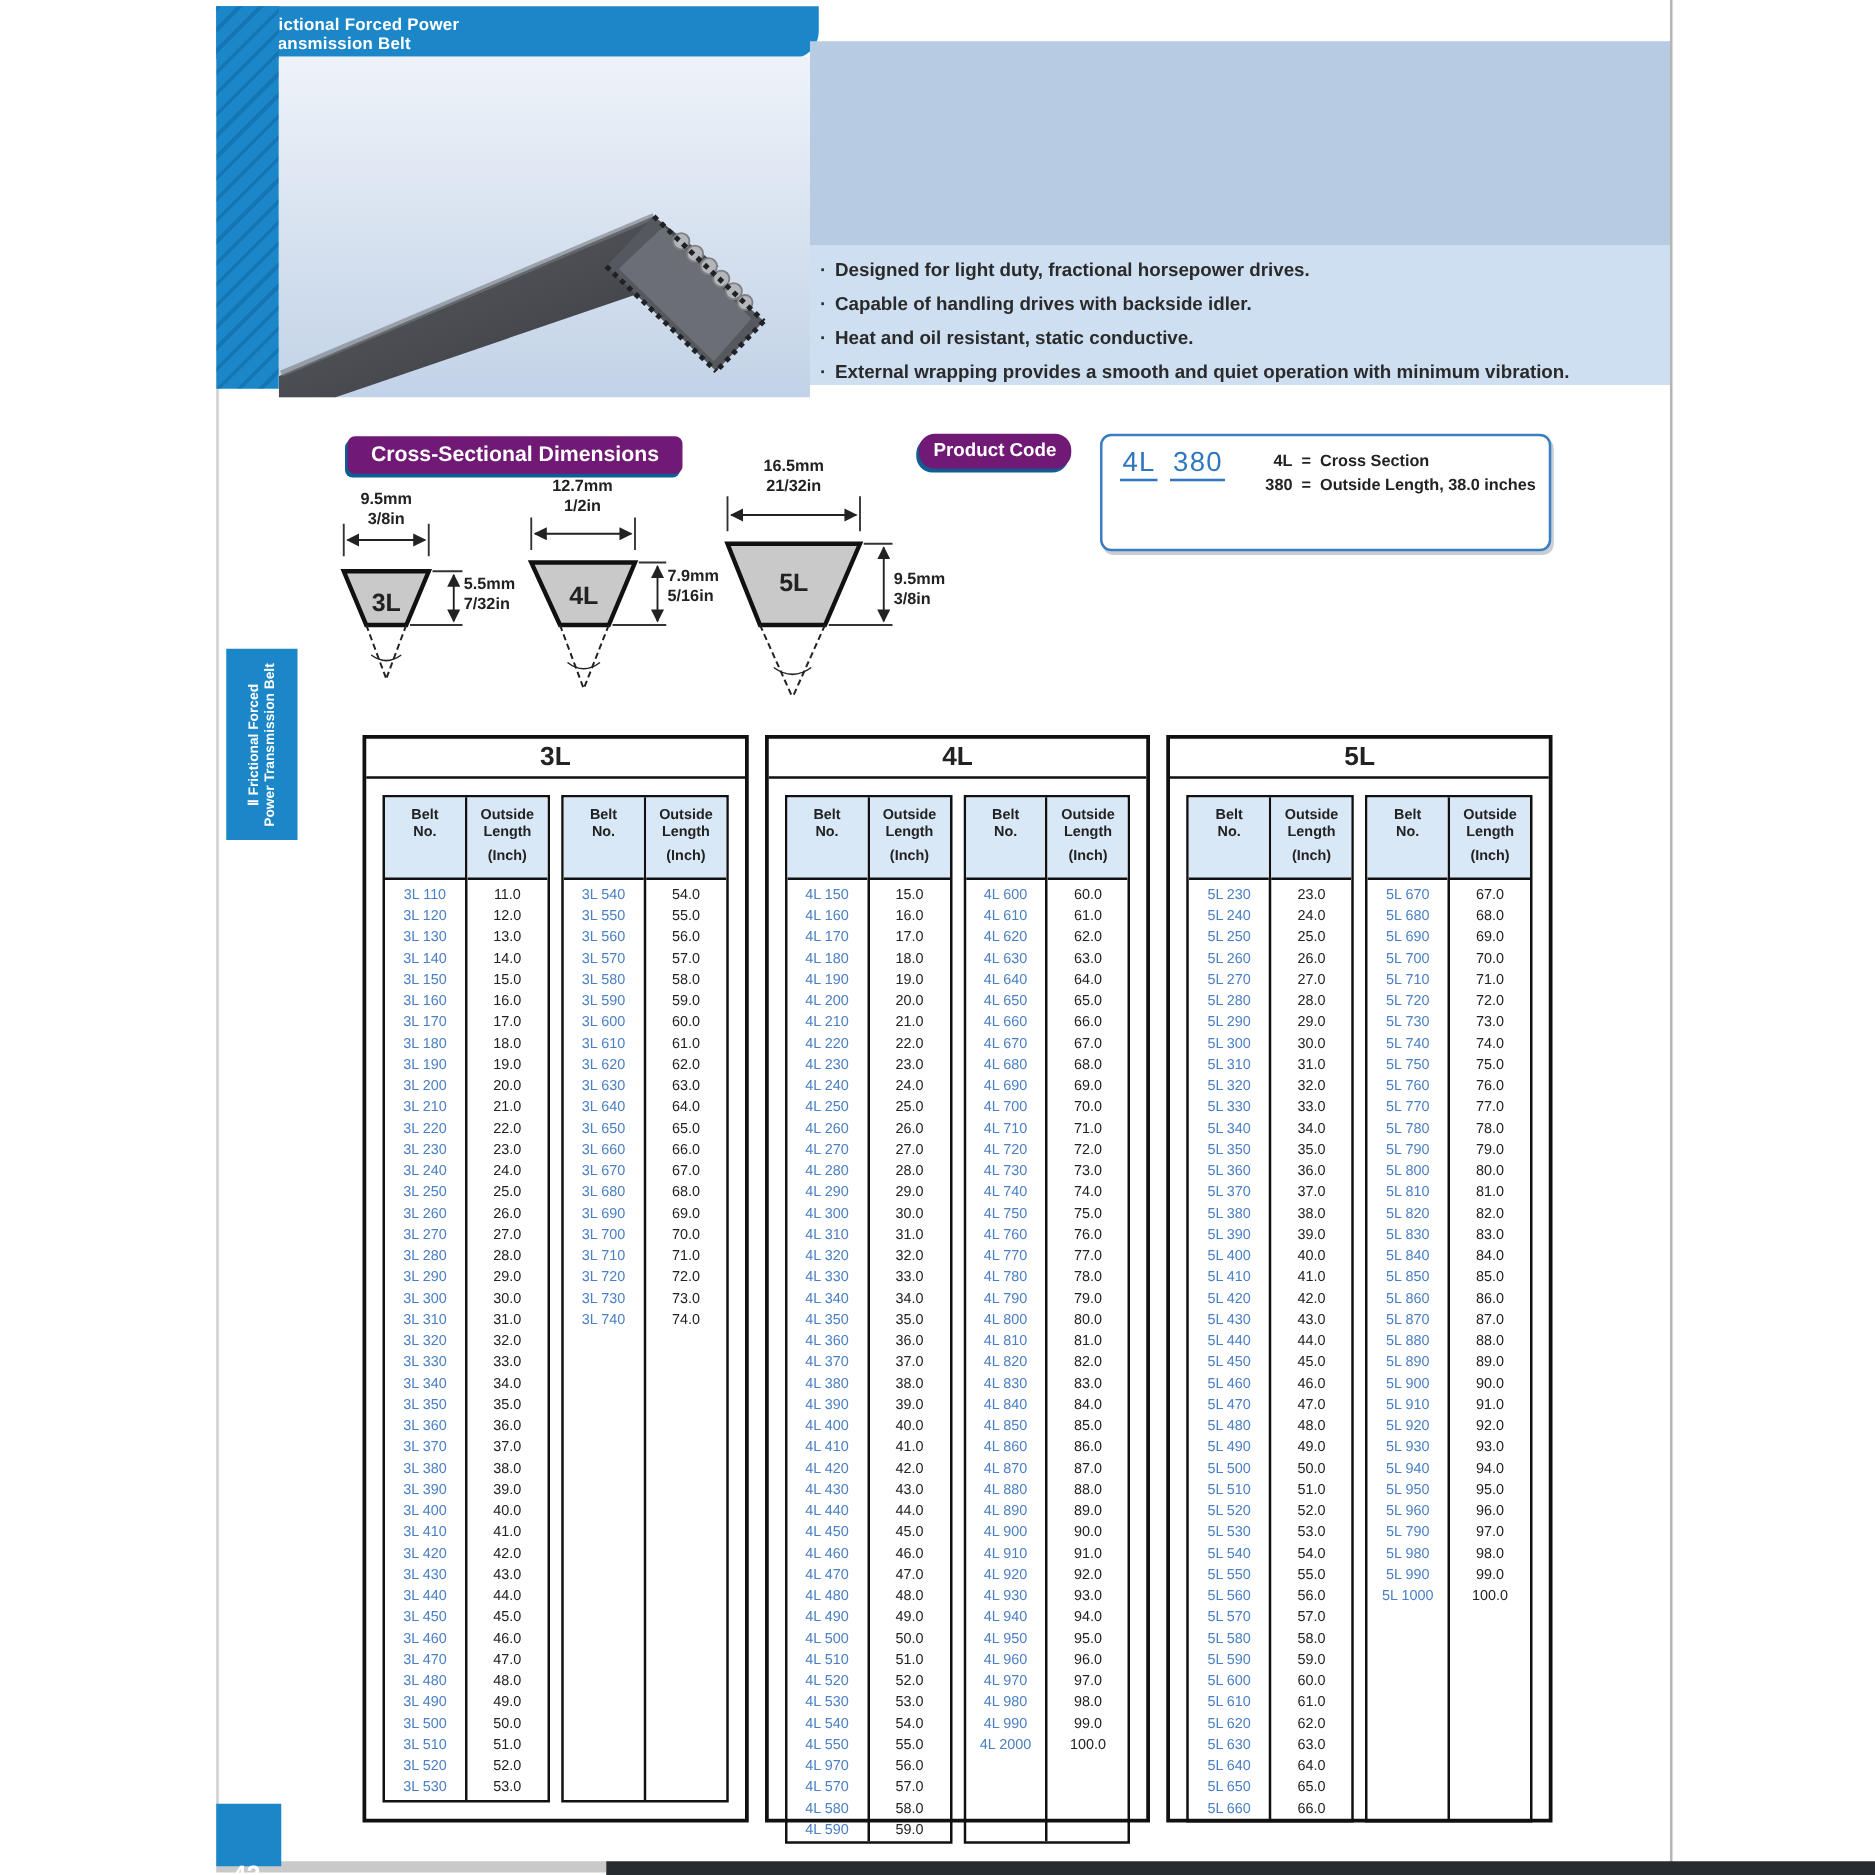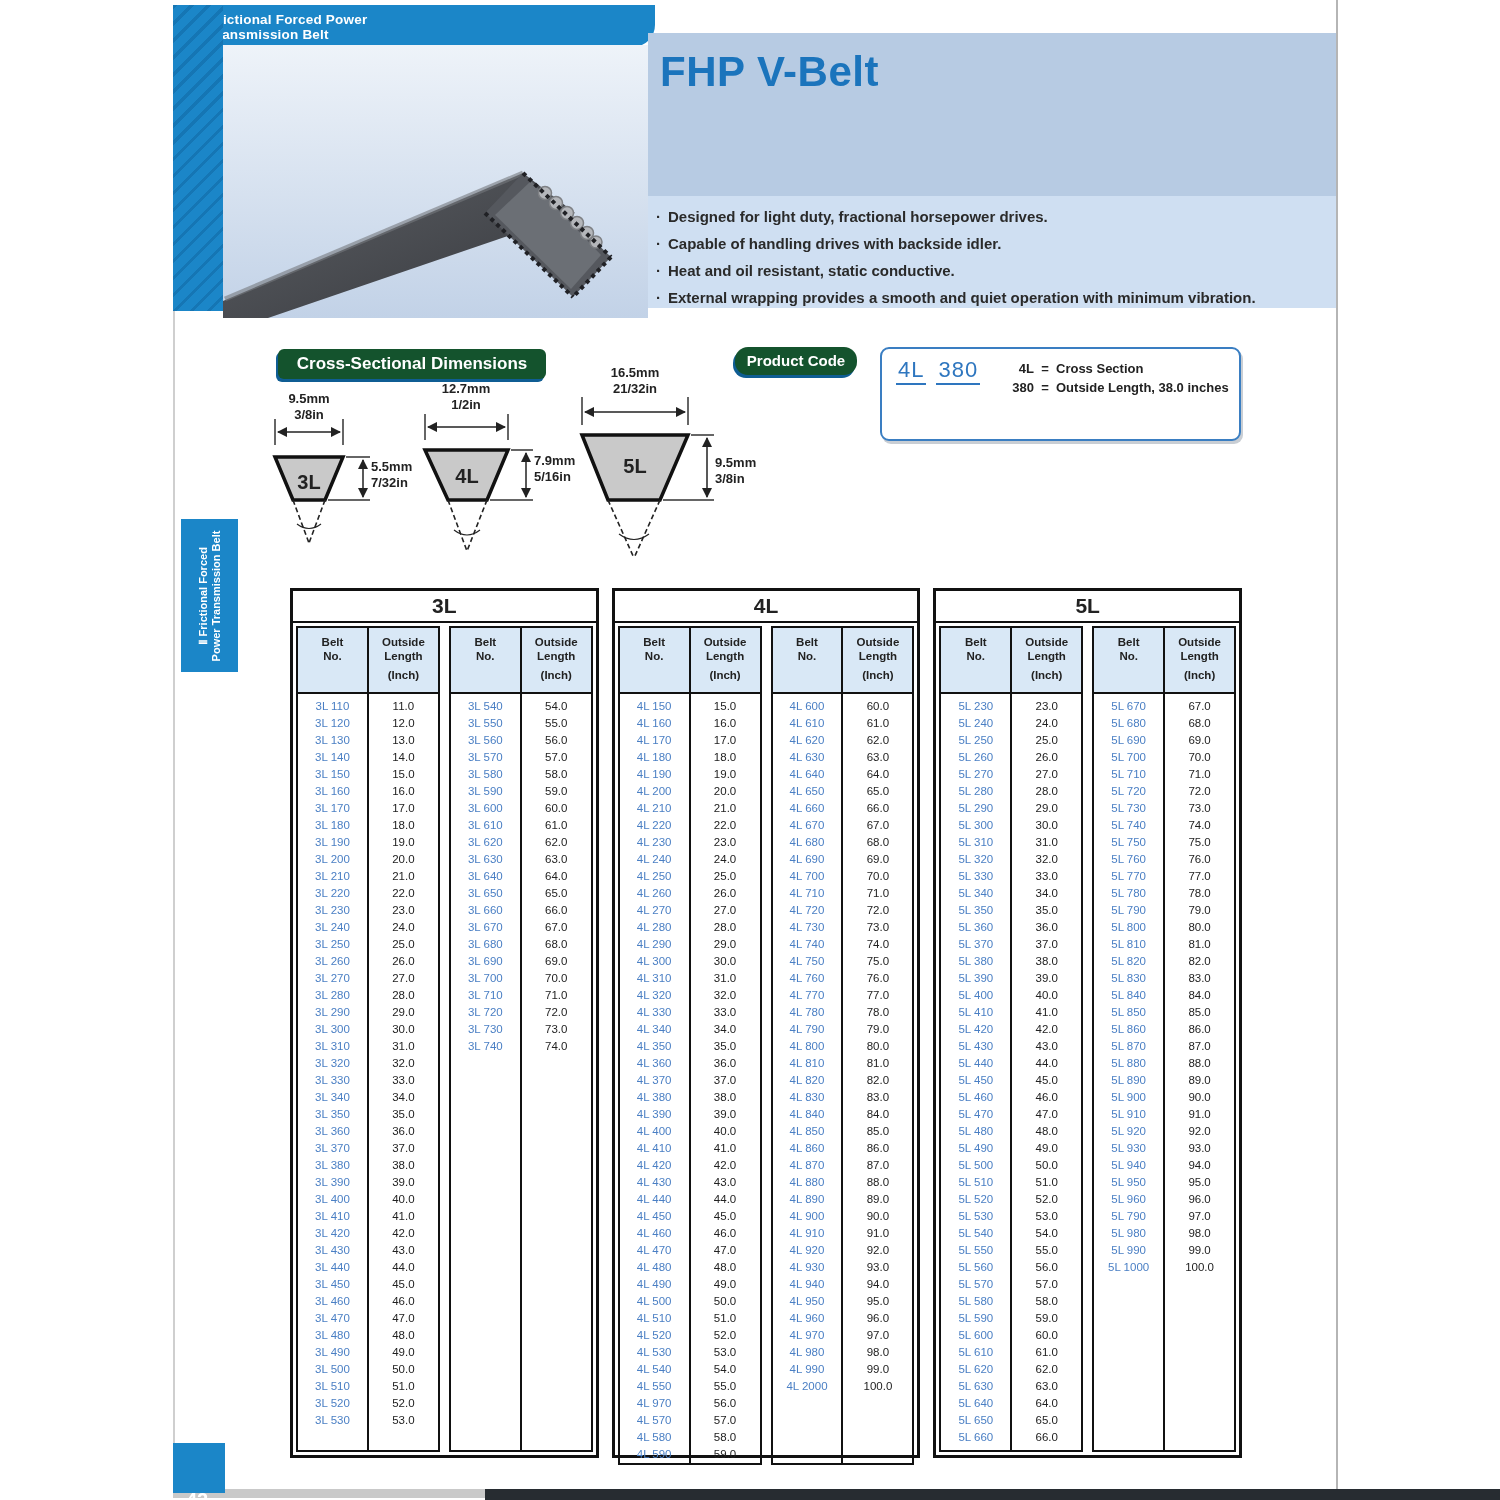--- a/index.html
+++ b/index.html
@@ -16,21 +16,21 @@
   
   .band-title{position:absolute;left:648px;top:33px;width:688px;height:163px;background:#b7cbe3;}
   .band-bullets{position:absolute;left:648px;top:196px;width:688px;height:112px;background:#cfdff2;}
   .page-title{position:absolute;left:660px;top:48px;font-size:42px;font-weight:bold;color:#1b74bc;letter-spacing:.5px;}
   .features{position:absolute;left:656px;top:203px;margin:0;padding:0;list-style:none;}
   .features li{font-size:15px;font-weight:600;color:#2a2a2a;line-height:27px;}
   .features li::before{content:"\00B7";font-weight:bold;margin-right:7px;}
   
   .photo{position:absolute;left:223px;top:45px;width:425px;height:273px;}
   
-  .blue-tab{position:absolute;background:#14532d;color:#fff;font-weight:bold;text-align:center;
+  .blue-tab{position:absolute;background:#701a75;color:#fff;font-weight:bold;text-align:center;
             border-radius:6px;box-shadow:-2px 3px 0 #0f5d93;}
   .tab-xsect{left:278px;top:349px;width:268px;height:30px;font-size:17px;line-height:30px;}
   .tab-pcode{left:735px;top:347px;width:122px;height:28px;font-size:15px;line-height:28px;border-radius:13px;}
   
   .pcode-box{position:absolute;left:880px;top:347px;width:357px;height:90px;background:#fff;
              border:2px solid #3a7ec2;border-radius:9px;box-shadow:2px 3px 0 #c9ced4;}
   .pcode-code{position:absolute;left:14px;top:8px;font-size:22px;color:#2e76bf;letter-spacing:1px;}
   .pcode-code span{border-bottom:2px solid #2e76bf;padding:0 2px 1px 2px;margin-right:10px;}
   .pcode-legend{position:absolute;left:118px;top:10px;font-size:13px;font-weight:bold;color:#222;}
   .pcode-row{display:flex;line-height:19px;}
@@ -38,21 +38,21 @@
   .pcode-row .eq{width:22px;text-align:center;}
   
   .diagrams{position:absolute;left:250px;top:355px;width:540px;height:235px;}
   .diagrams text{font-family:"Liberation Sans",sans-serif;font-size:13px;font-weight:bold;fill:#222;}
   .diagrams text.secname{font-size:20px;}
   
   .belt-table{position:absolute;left:290px;top:588px;width:952px;height:870px;display:flex;gap:13px;}
   .tgroup{flex:1;border:3px solid #111;display:flex;flex-direction:column;background:#fff;}
   .gtitle{height:30px;line-height:30px;text-align:center;font-size:21px;font-weight:600;
           border-bottom:2px solid #111;}
-  .gbody{flex:1;display:flex;gap:9px;padding:3px;}
+  .gbody{flex:1;display:flex;gap:9px;padding:13px;}
   .pair{flex:1;border:2px solid #111;display:flex;}
   .col{flex:1;display:flex;flex-direction:column;min-width:0;}
   .col.bcol{border-right:2px solid #111;}
   .hcell{height:56px;background:#d9e8f6;border-bottom:2px solid #111;text-align:center;
          font-weight:bold;font-size:11.5px;line-height:13.5px;padding-top:8px;}
   .hname{white-space:pre-line;}
   .hunit{margin-top:6px;min-height:12px;}
   .vals{flex:1;padding-top:4px;overflow:hidden;}
   .vcell{height:17px;line-height:17px;text-align:center;font-size:11.5px;white-space:pre;}
   .bval{color:#4a7fc4;}
@@ -83,21 +83,20 @@
   <div class="corner-tab">
     <div class="tab-text">Frictional Forced Power
 Transmission Belt</div>
   </div>
   <div class="side-strip">
     <div class="hatch"></div>
   </div>
 
   <div class="band-title"></div>
   <div class="band-bullets"></div>
-  <div class="page-title">FHP V-Belt</div>
   <ul class="features">
     <li>Designed for light duty, fractional horsepower drives.</li>
     <li>Capable of handling drives with backside idler.</li>
     <li>Heat and oil resistant, static conductive.</li>
     <li>External wrapping provides a smooth and quiet operation with minimum vibration.</li>
   </ul>
 
   <svg class="photo" viewBox="0 0 425 273">
     <defs>
       <linearGradient id="bgGrad" x1="0" y1="0" x2="0" y2="1">

